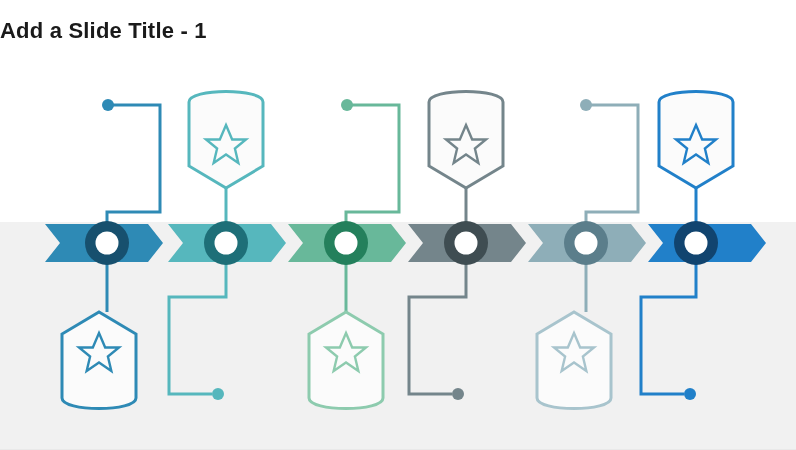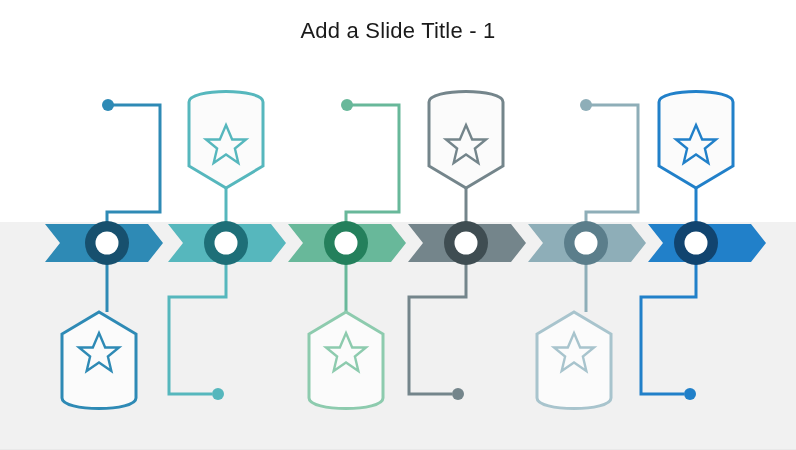--- a/index.html
+++ b/index.html
@@ -20,24 +20,24 @@
   .band{
     position:absolute;
     left:0;right:0;
     top:222px;bottom:0;
     background:#f1f1f1;
     border-bottom:1px solid #e9e9e9;
   }
   .title{
     position:absolute;
     top:18px;left:0;right:0;
-    text-align:center;
+    text-align:left;
     font-size:22px;
     color:#1a1a1a;
-    font-weight:400;
+    font-weight:700;
     letter-spacing:0.2px;
     white-space:nowrap;
   }
   #canvas{
     position:absolute;
     left:0;top:0;
     width:796px;height:450px;
   }
   svg{display:block;}
 </style>

